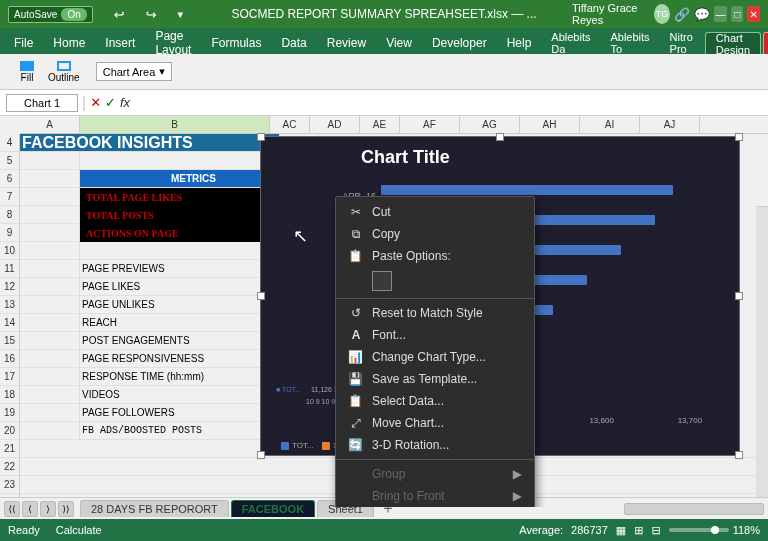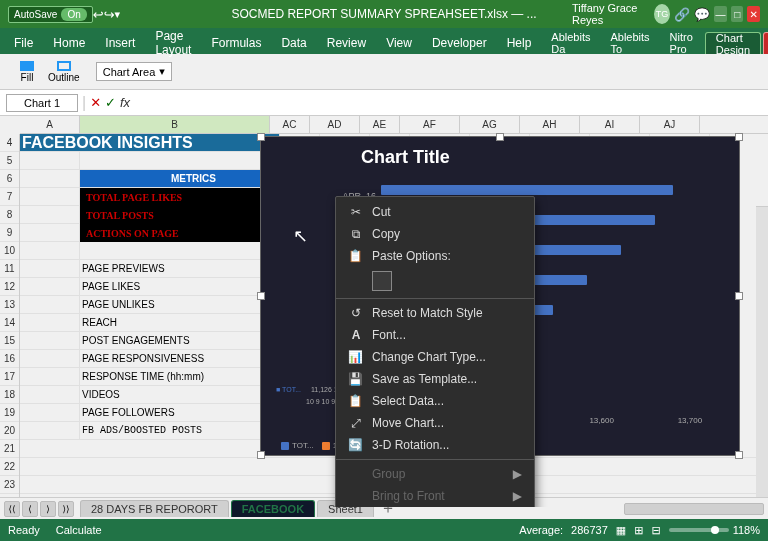--- a/index.html
+++ b/index.html
@@ -8,21 +8,21 @@
     
     .title-bar {
       background: #2e7d32;
       color: white;
       height: 28px;
       display: flex;
       align-items: center;
       padding: 0 8px;
       font-size: 12px;
     }
-    .title-bar-left { display: flex; align-items: center; gap: 0; flex: 1; }
+    .title-bar-left { display: flex; align-items: center; gap: 21px; flex: 1; }
     .title-bar-center { flex: 2; text-align: center; font-size: 12px; }
     .title-bar-right { display: flex; align-items: center; gap: 4px; flex: 1; justify-content: flex-end; }
     .autosave-badge { background: #1b5e20; border: 1px solid #81c784; padding: 1px 5px; border-radius: 2px; font-size: 10px; display: flex; align-items: center; gap: 4px; }
     .toggle-on { background: #66bb6a; border-radius: 6px; padding: 1px 6px; font-size: 10px; }
     .win-btn { width: 16px; height: 16px; background: rgba(255,255,255,0.2); border-radius: 2px; display: flex; align-items: center; justify-content: center; cursor: pointer; font-size: 10px; }
 
     
     .ribbon-tabs {
       background: #217346;
       display: flex;

